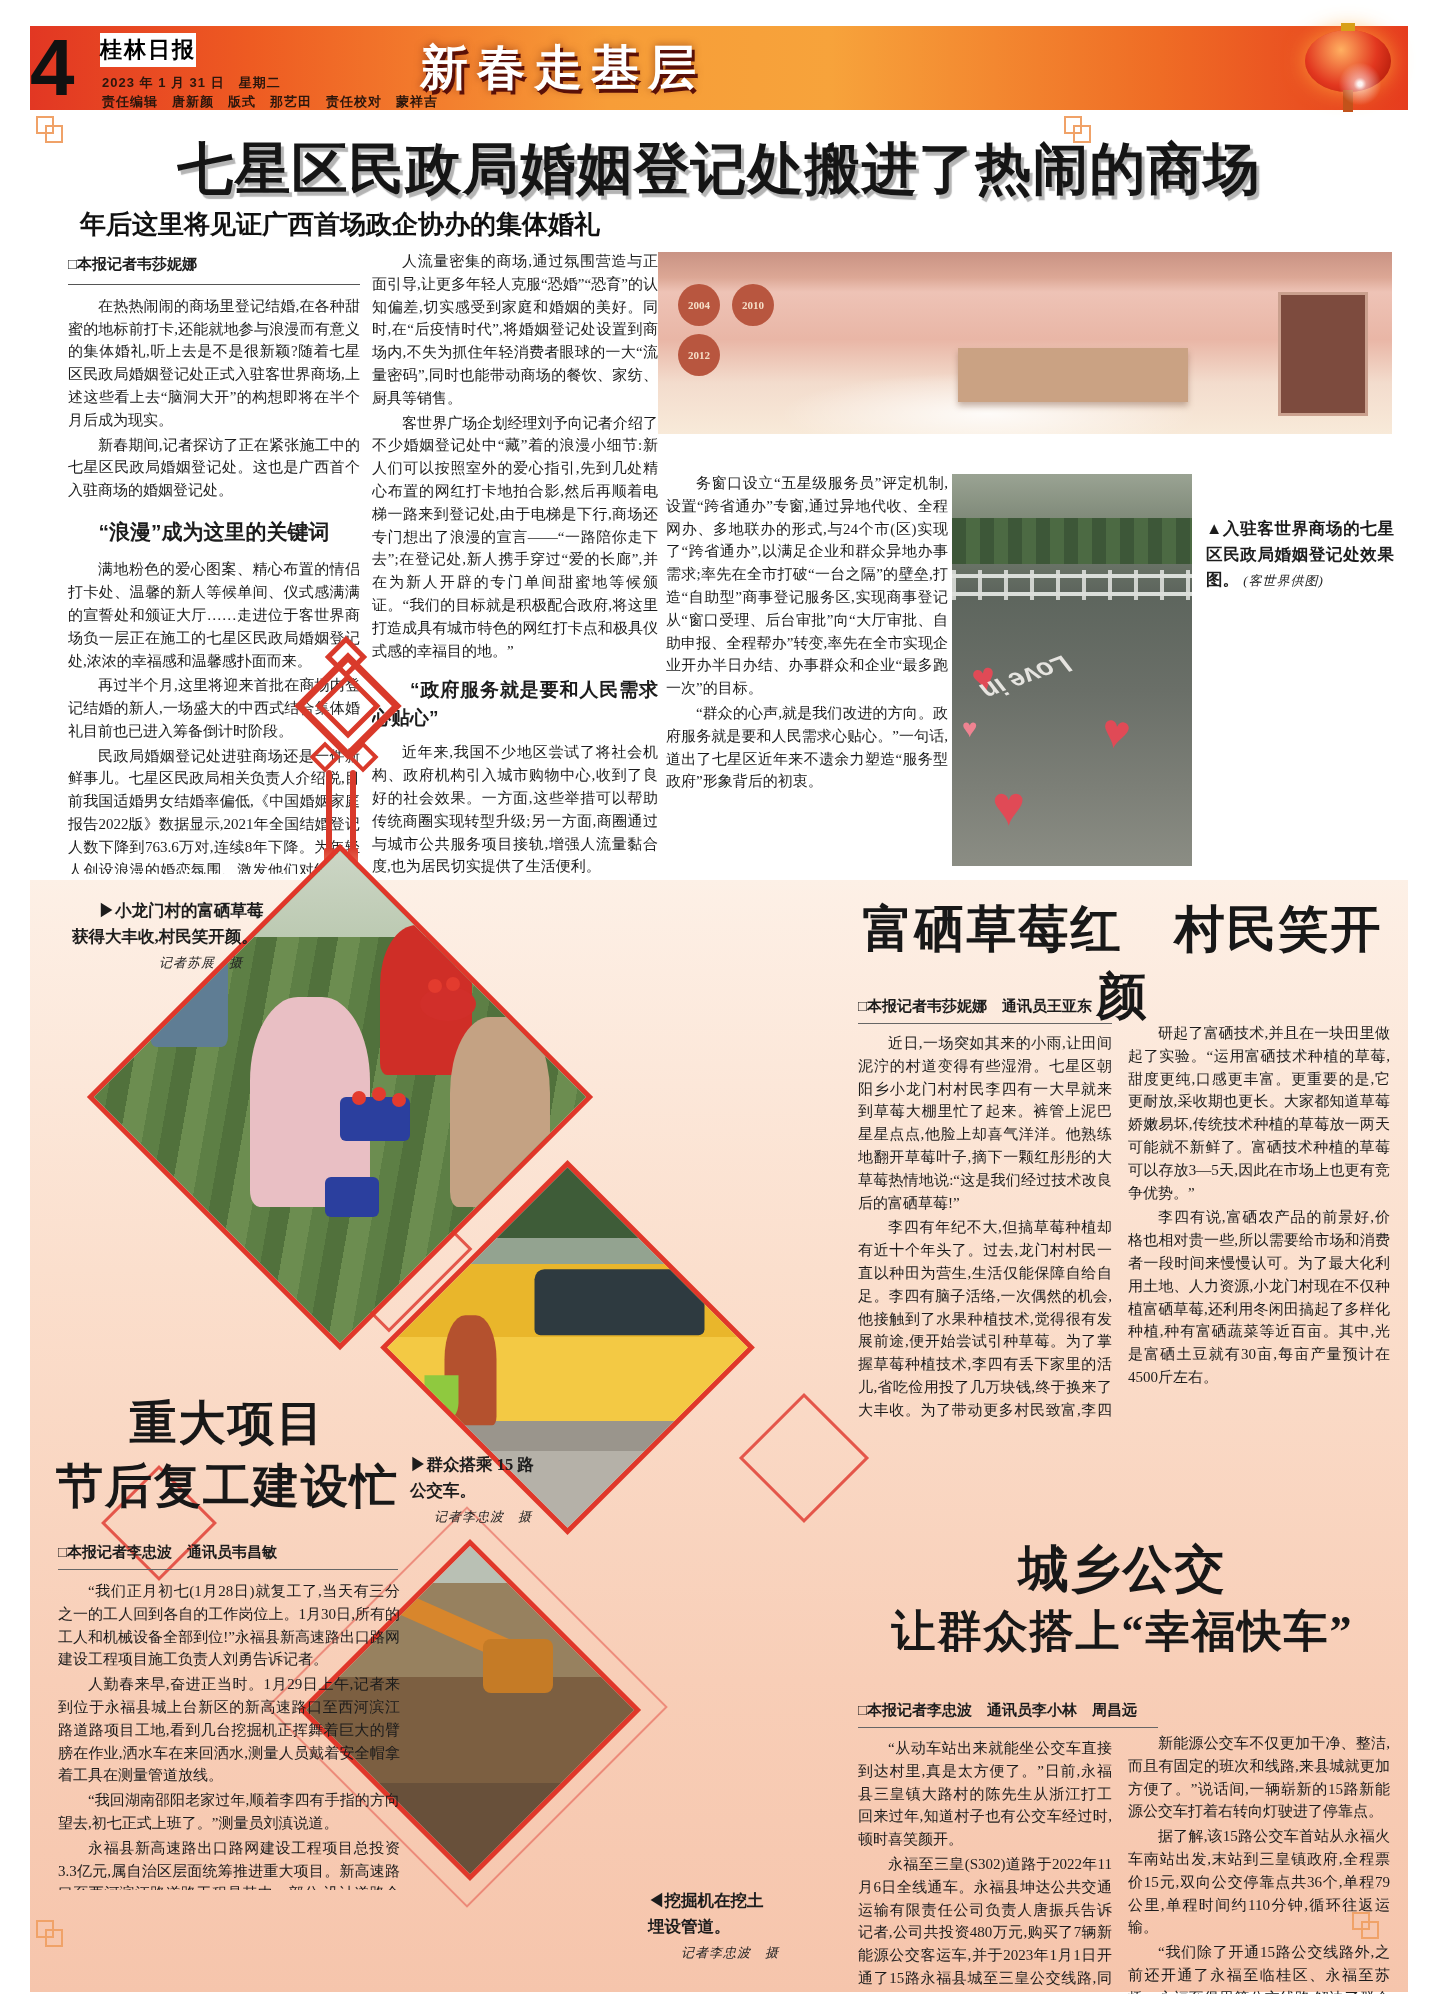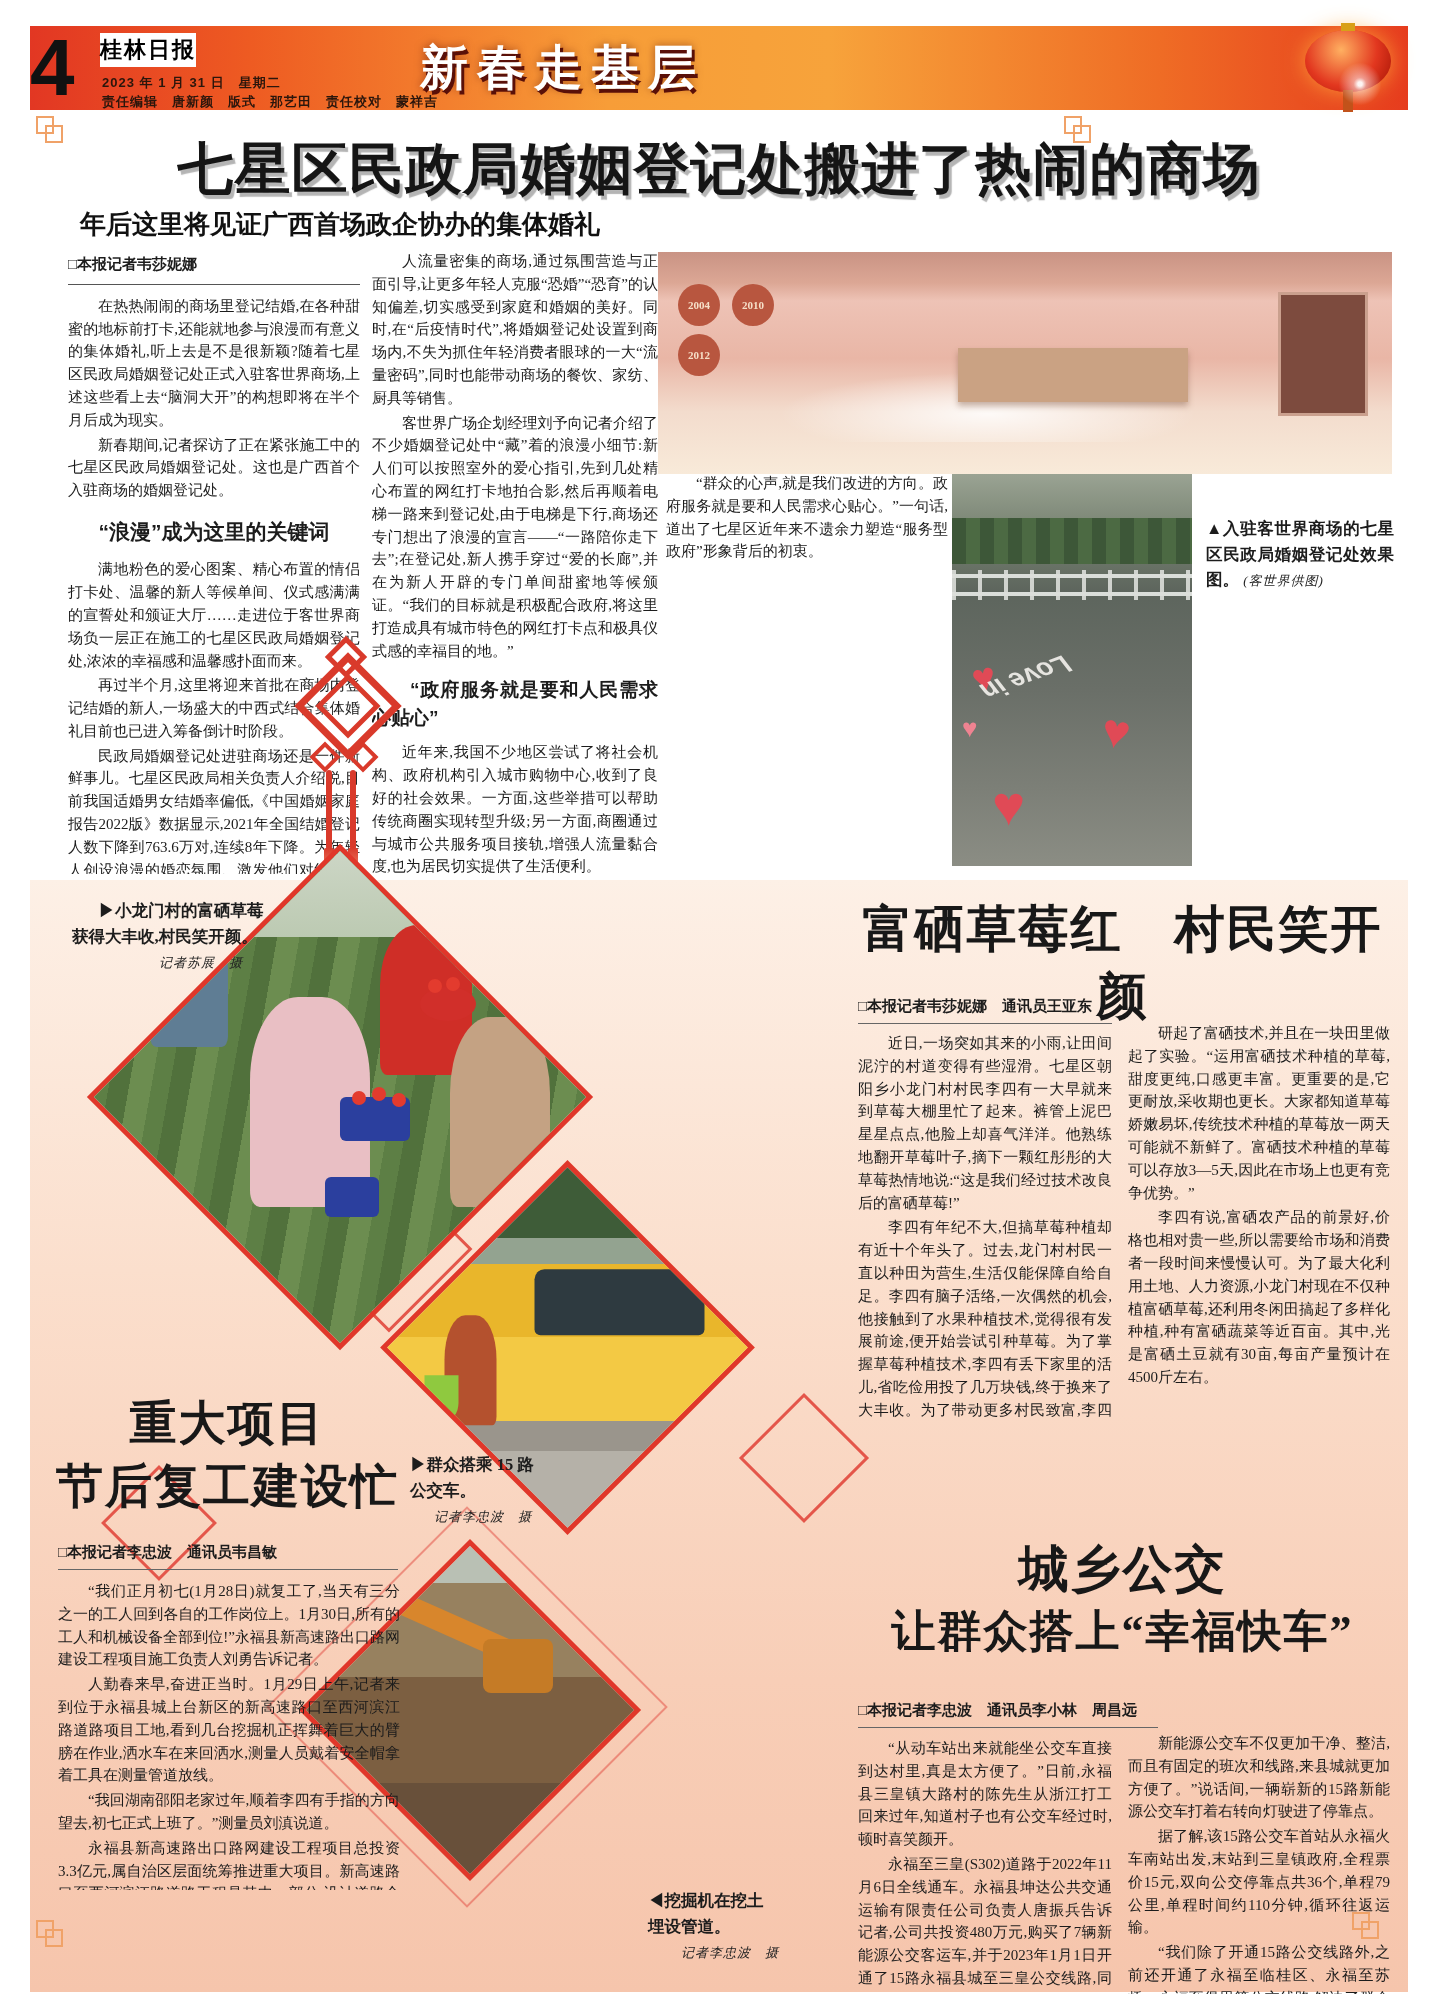--- a/index.html
+++ b/index.html
@@ -40,21 +40,21 @@
   .crosshead{font-family:"Liberation Sans",sans-serif;font-weight:900;font-size:21px;
     text-align:center;margin:16px 0 12px;line-height:1.35;}
   .crosshead2{font-family:"Liberation Sans",sans-serif;font-weight:900;font-size:19px;
     text-align:justify;text-indent:2em;margin:14px 0 10px;line-height:1.45;}
   .c1{left:68px;top:250px;width:292px;height:624px;}
   .c2{left:372px;top:250px;width:286px;height:624px;}
   .c3{left:666px;top:472px;width:282px;height:400px;}
 
   
   .photo{overflow:hidden;}
-  .photo-mall{left:658px;top:252px;width:734px;height:222px;
+  .photo-mall{left:658px;top:252px;width:734px;height:182px;
     background:linear-gradient(180deg,#c99384 0%,#dca795 14%,#eec3b6 22%,#e9b6a6 48%,#f3dccd 72%,#f8ead9 100%);}
   .mall-door{left:620px;top:40px;width:84px;height:118px;background:#7d4b3e;border:3px solid #caa08e;}
   .mall-counter{left:300px;top:96px;width:230px;height:54px;background:#caa283;box-shadow:0 4px 6px rgba(120,80,60,.4);}
   .mall-glow{left:120px;top:120px;width:420px;height:70px;
     background:radial-gradient(ellipse at 50% 60%,rgba(255,255,255,.85),transparent 70%);}
   .year-badges{left:14px;top:28px;width:150px;}
   .year-badges p{display:inline-block;margin:4px 6px;width:42px;height:42px;border-radius:50%;
     background:#b8563f;color:#f6dfc8;font-size:11px;line-height:42px;text-align:center;font-weight:bold;text-indent:0;}
   .photo-hearts{left:952px;top:474px;width:240px;height:392px;
     background:linear-gradient(180deg,#9aa393 0%,#75806f 16%,#5d655d 30%,#6a6f68 55%,#7c7f77 80%,#8b8d84 100%);}
@@ -206,20 +206,21 @@
 
   <div class="abs photo photo-mall">
     <div class="abs mall-glow"></div>
     <div class="abs mall-counter"></div>
     <div class="abs mall-door"></div>
     <div class="abs year-badges"><p>2004</p><p>2010</p><p>2012</p></div>
   </div>
 
   <div class="abs col c3">
     <div>
+        <p>务窗口设立“五星级服务员”评定机制,设置“跨省通办”专窗,通过异地代收、全程网办、多地联办的形式,与24个市(区)实现了“跨省通办”,以满足企业和群众异地办事需求;率先在全市打破“一台之隔”的壁垒,打造“自助型”商事登记服务区,实现商事登记从“窗口受理、后台审批”向“大厅审批、自助申报、全程帮办”转变,率先在全市实现企业开办半日办结、办事群众和企业“最多跑一次”的目标。</p>
         <p>“群众的心声,就是我们改进的方向。政府服务就是要和人民需求心贴心。”一句话,道出了七星区近年来不遗余力塑造“服务型政府”形象背后的初衷。</p>
       </div>
   </div>
 
   <div class="abs photo photo-hearts">
     <div class="abs hedge"></div>
     <div class="abs barrier"></div>
     <span class="heart h1"></span>
 
     <span class="heart h3"></span>

